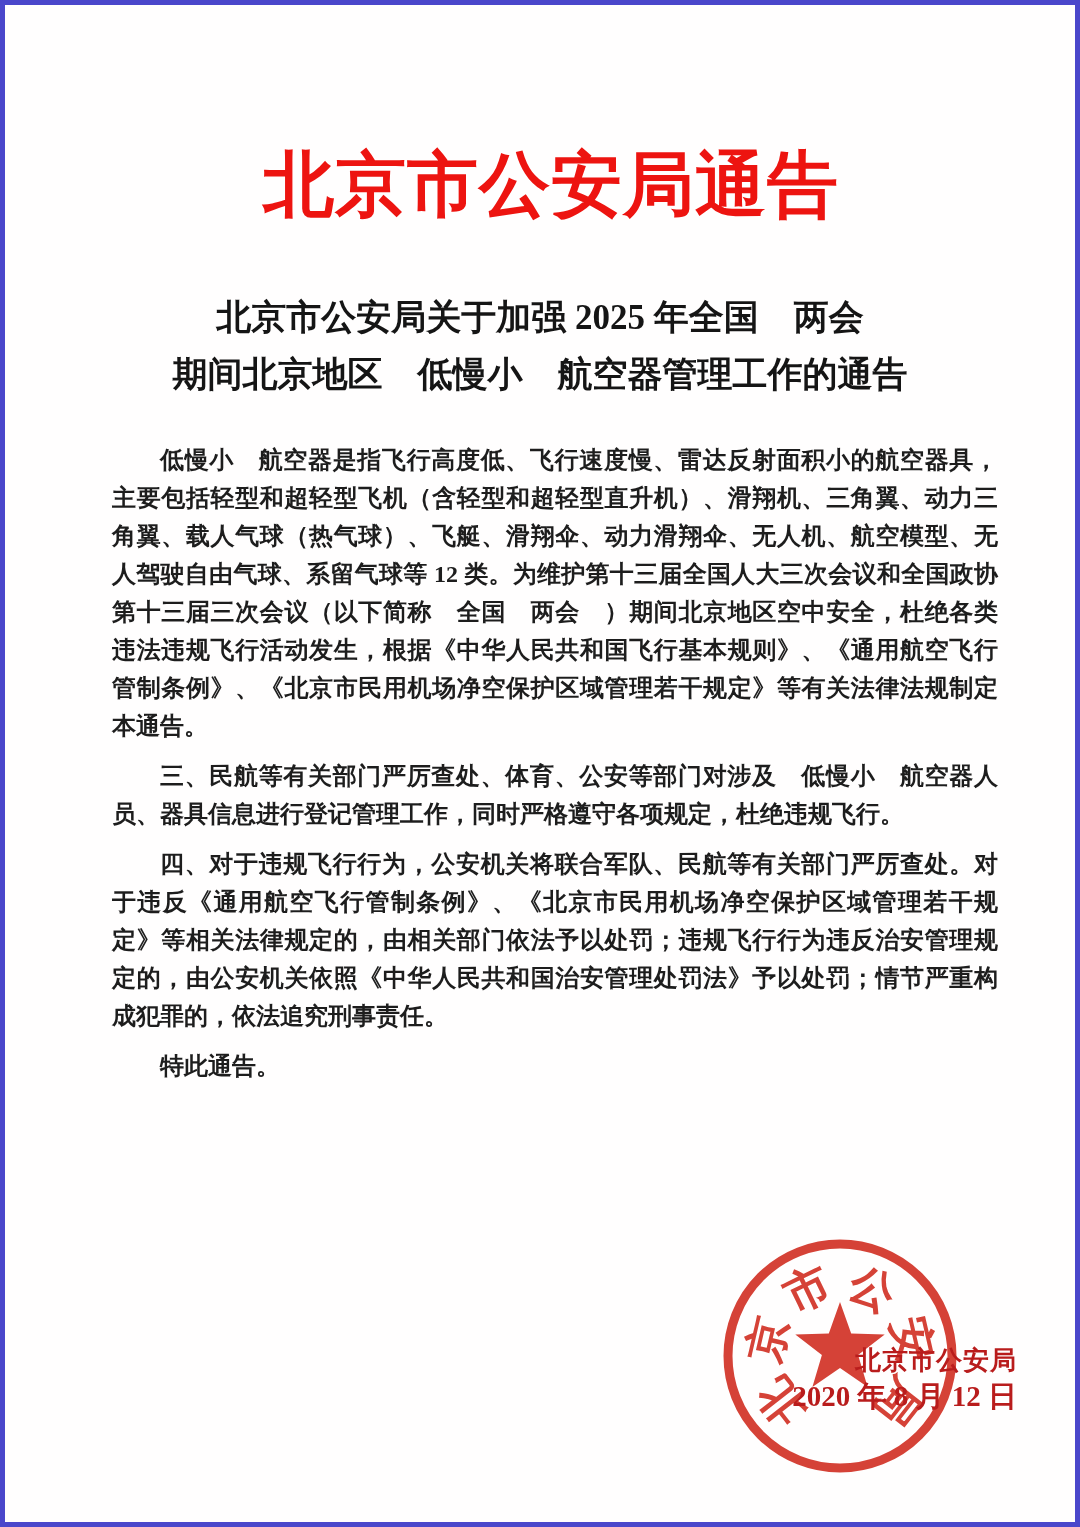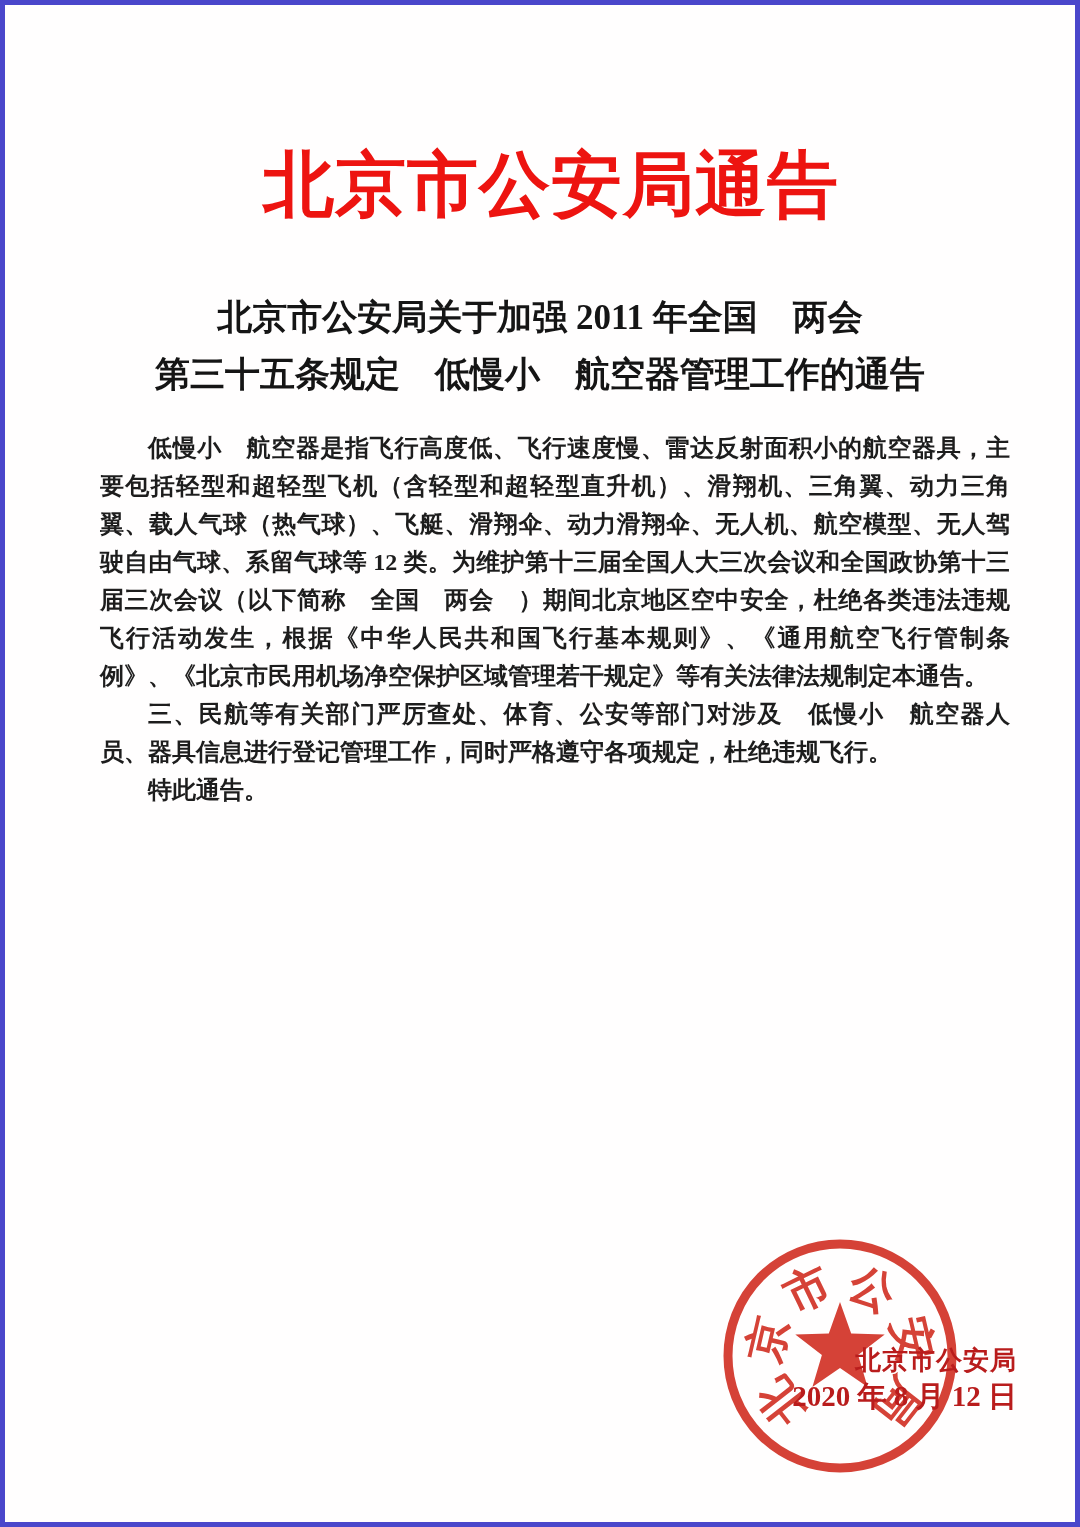--- a/index.html
+++ b/index.html
@@ -21,21 +21,21 @@
   .doc-subtitle {
     position:absolute; top:284px; left:0; width:100%;
     text-align:center; color:#151515;
     font-size:35px; font-weight:bold; line-height:57px;
   }
   .doc-body {
     position:absolute; top:424px; left:95px; width:910px;
     font-size:24px; line-height:38px; font-weight:600;
     color:#1d1d1d; text-align:justify;
   }
-  .doc-body p { margin:0; text-indent:2em; }
+  .doc-body p { margin:12px; text-indent:2em; }
   .seal {
     position:absolute; left:712px; top:1228px;
     width:246px; height:246px; opacity:0.93;
   }
   .seal text {
     font-family:"Liberation Serif","DejaVu Serif",serif;
     font-weight:bold; font-size:45px;
   }
   .sig-line {
     position:absolute; left:712px; width:300px;
@@ -45,27 +45,28 @@
   .sig-date   { top:1372px; font-size:29px; }
 </style>
 </head>
 <body>
 
 <div class="page">
 
   <h1 class="doc-title">北京市公安局通告</h1>
 
   <div class="doc-subtitle">
-    <div>北京市公安局关于加强 2011 年全国　两会</div>
-    <div>第三十五条规定　低慢小　航空器管理工作的通告</div>
+    <div>北京市公安局关于加强 2025 年全国　两会</div>
+    <div>期间北京地区　低慢小　航空器管理工作的通告</div>
   </div>
 
   <div class="doc-body">
     <p>低慢小　航空器是指飞行高度低、飞行速度慢、雷达反射面积小的航空器具，主要包括轻型和超轻型飞机（含轻型和超轻型直升机）、滑翔机、三角翼、动力三角翼、载人气球（热气球）、飞艇、滑翔伞、动力滑翔伞、无人机、航空模型、无人驾驶自由气球、系留气球等 12 类。为维护第十三届全国人大三次会议和全国政协第十三届三次会议（以下简称　全国　两会　）期间北京地区空中安全，杜绝各类违法违规飞行活动发生，根据《中华人民共和国飞行基本规则》、《通用航空飞行管制条例》、《北京市民用机场净空保护区域管理若干规定》等有关法律法规制定本通告。</p>
     <p>三、民航等有关部门严厉查处、体育、公安等部门对涉及　低慢小　航空器人员、器具信息进行登记管理工作，同时严格遵守各项规定，杜绝违规飞行。</p>
+    <p>四、对于违规飞行行为，公安机关将联合军队、民航等有关部门严厉查处。对于违反《通用航空飞行管制条例》、《北京市民用机场净空保护区域管理若干规定》等相关法律规定的，由相关部门依法予以处罚；违规飞行行为违反治安管理规定的，由公安机关依照《中华人民共和国治安管理处罚法》予以处罚；情节严重构成犯罪的，依法追究刑事责任。</p>
     <p>特此通告。</p>
   </div>
 
   <svg class="seal" viewBox="0 0 246 246" aria-hidden="true">
     <circle cx="123" cy="123" r="112" fill="none" stroke="#d23428" stroke-width="9"></circle>
     <polygon fill="#d23428" points="123,69 134.2,100.6 167.7,101.5 141.1,121.9 150.6,154.0 123,135 95.4,154.0 104.9,121.9 78.3,101.5 111.8,100.6"></polygon>
     <text x="123" y="64" text-anchor="middle" fill="#d23428" transform="rotate(-128 123 123)">北</text>
     <text x="123" y="64" text-anchor="middle" fill="#d23428" transform="rotate(-77 123 123)">京</text>
     <text x="123" y="64" text-anchor="middle" fill="#d23428" transform="rotate(-26 123 123)">市</text>
     <text x="123" y="64" text-anchor="middle" fill="#d23428" transform="rotate(26 123 123)">公</text>

